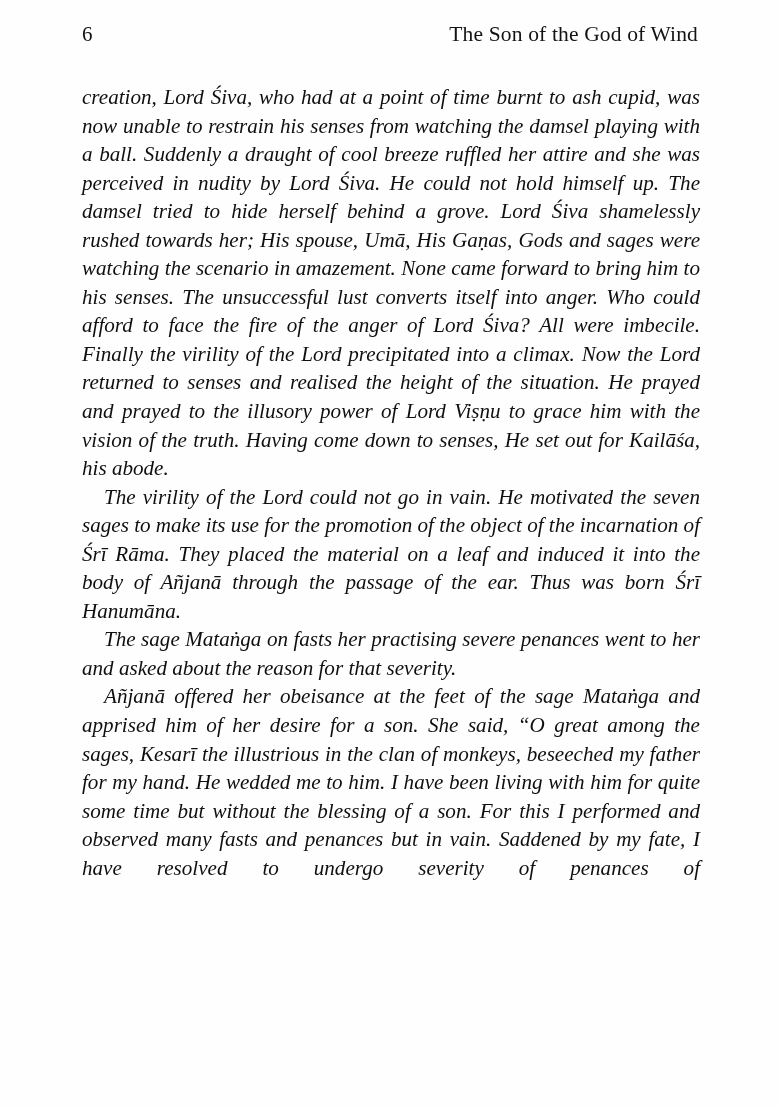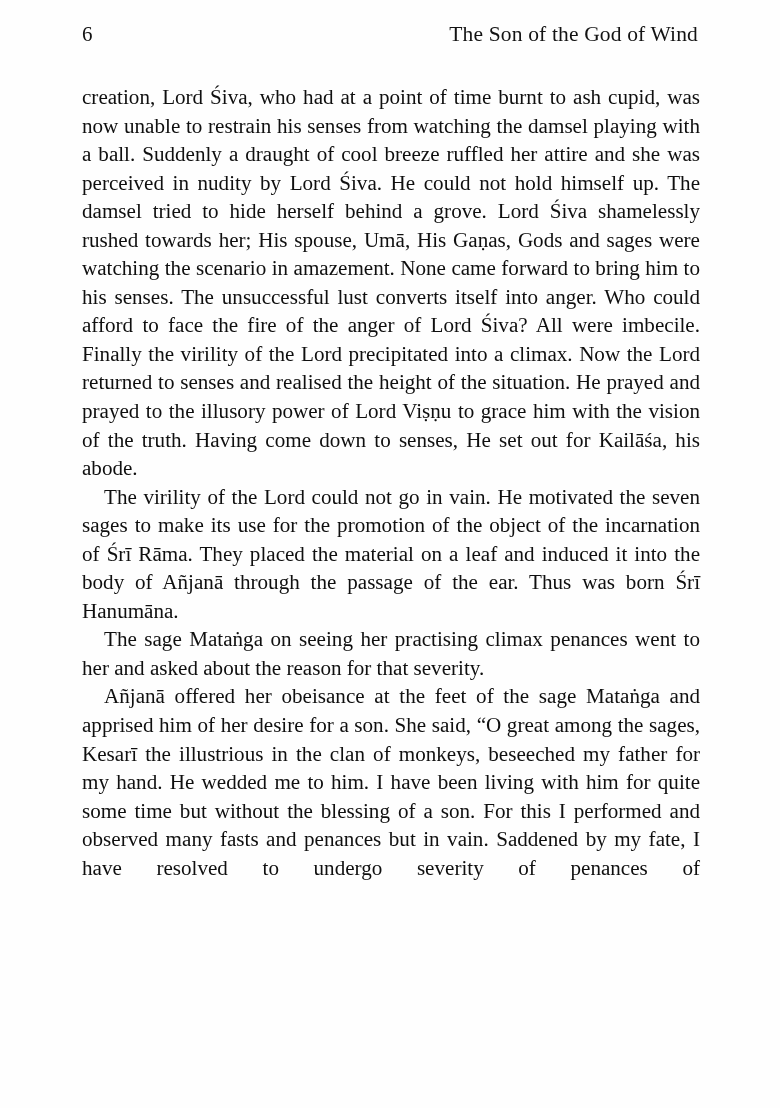--- a/index.html
+++ b/index.html
@@ -57,20 +57,21 @@
   }
 
   p.para {
     margin: 0;
     font-size: 21.1px;
     line-height: 28.55px;
     text-align: justify;
     text-justify: inter-word;
     color: #0f0f0f;
     hyphens: none;
+    font-style: italic;
     -webkit-hyphens: none;
   }
   p.para.indent {
     text-indent: 22px;
   }
 </style>
 </head>
 <body>
 
 <div class="page" style="background: rgb(254, 254, 254); color: rgb(15, 15, 15);">
@@ -80,19 +81,19 @@
     <span class="head-title">The Son of the God of Wind</span>
   </div>
 
   <div class="text-block">
 
     <p class="para">creation, Lord Śiva, who had at a point of time burnt to ash cupid, was now unable to restrain his senses from watching the damsel playing with a ball. Suddenly a draught of cool breeze ruffled her attire and she was perceived in nudity by Lord Śiva. He could not hold himself up. The damsel tried to hide herself behind a grove. Lord Śiva shamelessly rushed towards her; His spouse, Umā, His Gaṇas, Gods and sages were watching the scenario in amazement. None came forward to bring him to his senses. The unsuccessful lust converts itself into anger. Who could afford to face the fire of the anger of Lord Śiva? All were imbecile. Finally the virility of the Lord precipitated into a climax. Now the Lord returned to senses and realised the height of the situation. He prayed and prayed to the illusory power of Lord Viṣṇu to grace him with the vision of the truth. Having come down to senses, He set out for Kailāśa, his abode.</p>
 
     <p class="para indent">The virility of the Lord could not go in vain. He motivated the seven sages to make its use for the promotion of the object of the incarnation of Śrī Rāma. They placed the material on a leaf and induced it into the body of Añjanā through the passage of the ear. Thus was born Śrī Hanumāna.</p>
 
 
-    <p class="para indent">The sage Mataṅga on seeing her practising climax penances went to her and asked about the reason for that severity.</p>
+    <p class="para indent">The sage Mataṅga on fasts her practising severe penances went to her and asked about the reason for that severity.</p>
 
     <p class="para indent" style="text-align-last: justify;">Añjanā offered her obeisance at the feet of the sage Mataṅga and apprised him of her desire for a son. She said, “O great among the sages, Kesarī the illustrious in the clan of monkeys, beseeched my father for my hand. He wedded me to him. I have been living with him for quite some time but without the blessing of a son. For this I performed and observed many fasts and penances but in vain. Saddened by my fate, I have resolved to undergo severity of penances of</p>
 
   </div>
 
 </div>
 
 </body></html>

